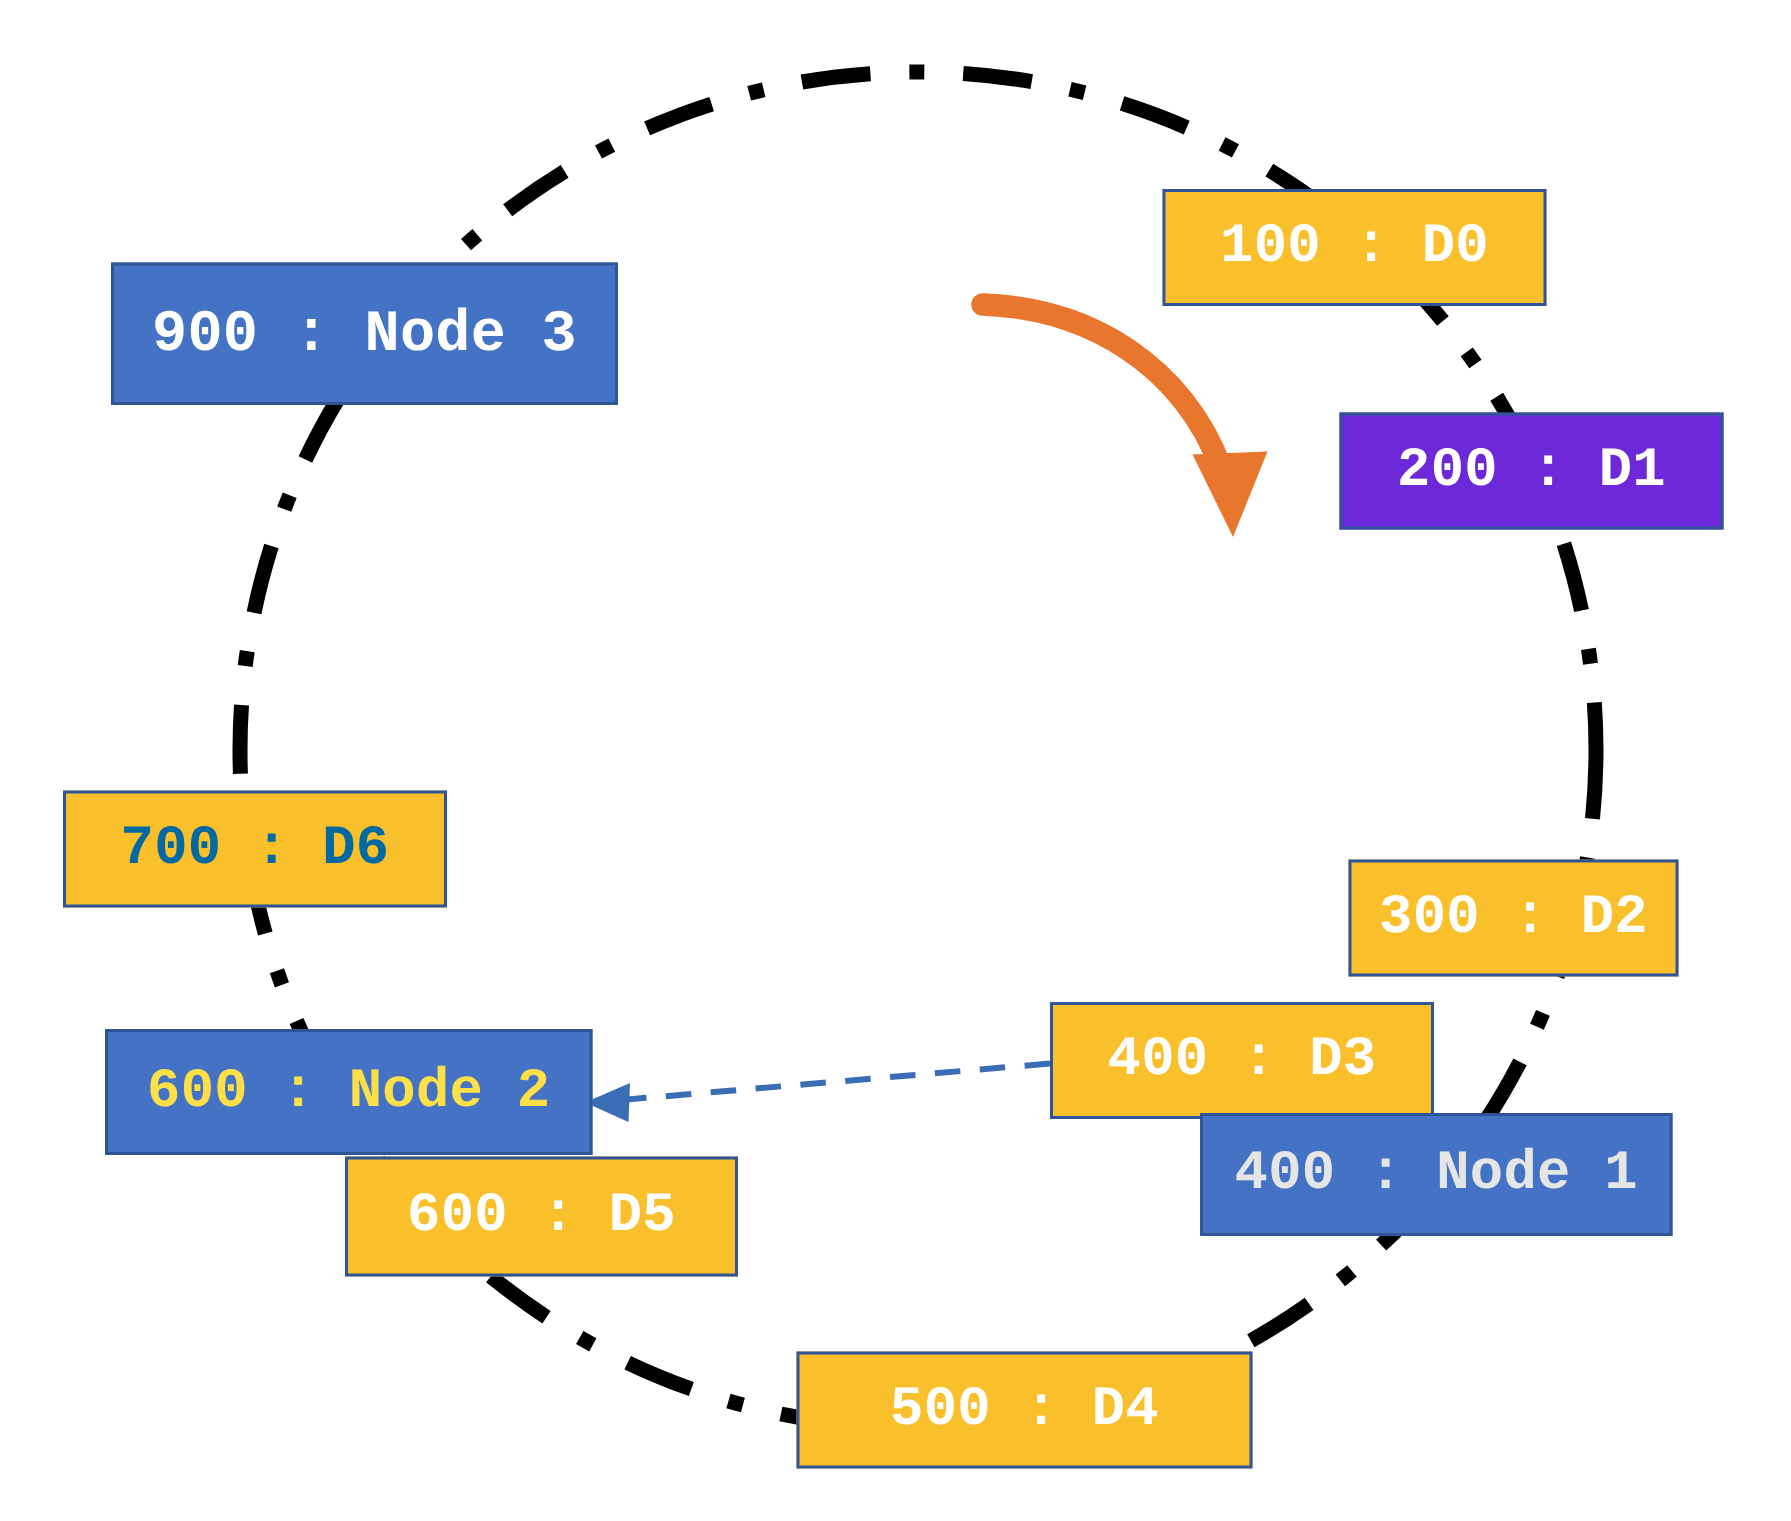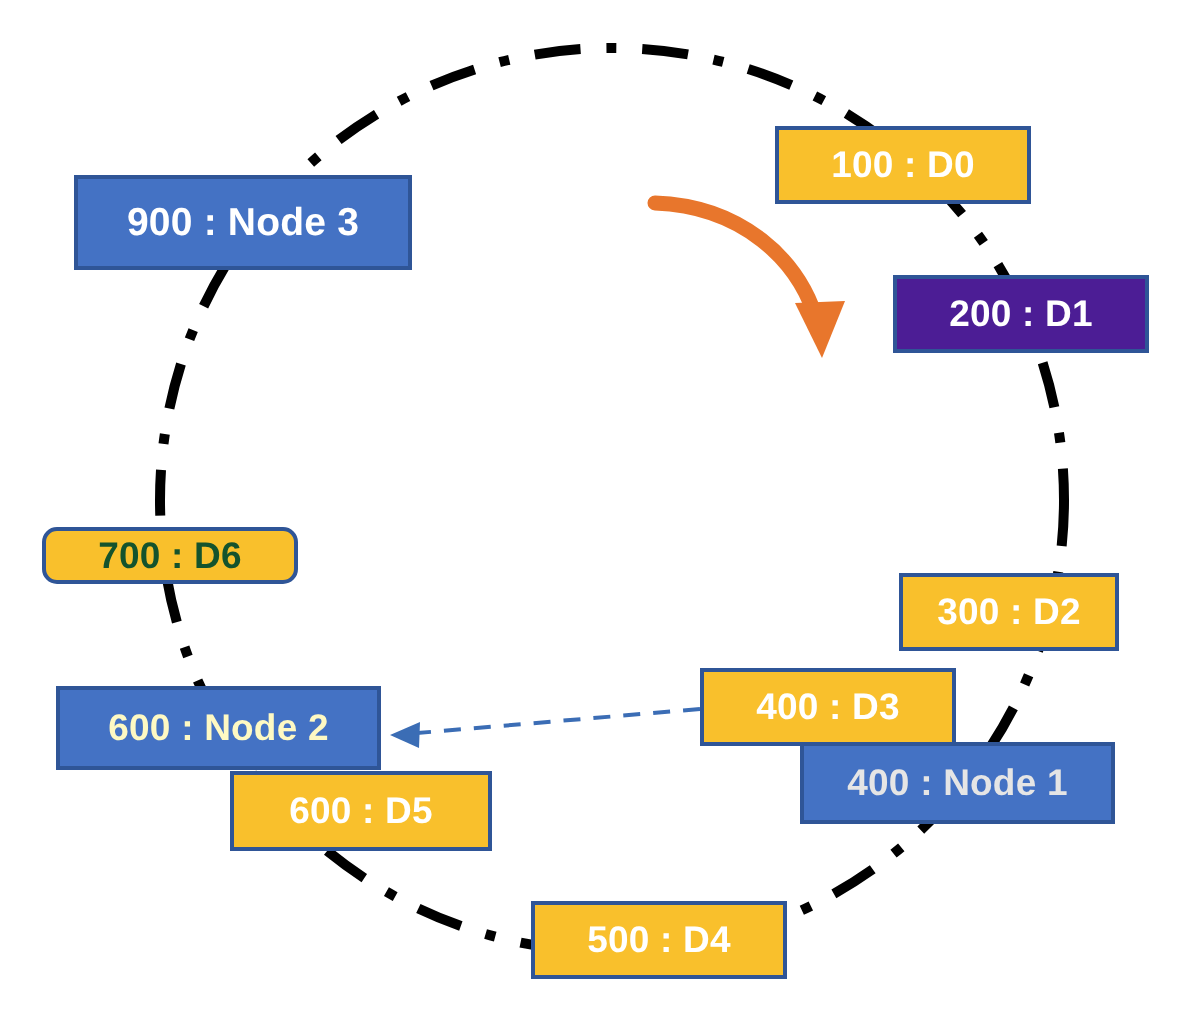--- a/index.html
+++ b/index.html
@@ -23,26 +23,27 @@
     top: 0;
     width: 1194px;
     height: 1014px;
   }
   .box {
     position: absolute;
     box-sizing: border-box;
     display: flex;
     align-items: center;
     justify-content: center;
-    border: 4px solid #0369a1;
+    border: 2px solid #0369a1;
     color: #ffffff;
     font-weight: bold;
     white-space: nowrap;
     letter-spacing: 0.2px;
     text-rendering: geometricPrecision;
+    font-family: Liberation Mono, monospace;
   }
   .box-data {
     background: #F9C02C;
   }
   .box-node {
     background: #4472C4;
   }
 </style>
 </head>
 <body>
@@ -58,24 +59,24 @@
     </g>
 
     <g>
       <line id="assign-arrow-line" stroke="#3B6DB5" stroke-width="4" stroke-dasharray="17 13" x1="700" y1="709" x2="406" y2="734"></line>
       <polygon id="assign-arrow-head" fill="#3B6DB5" points="390,735 420,722 419,748"></polygon>
     </g>
   </svg>
 
   <div id="boxes-layer">
       <div class="box box-data" style="left: 775px; top: 126px; width: 256px; height: 78px; font-size: 37px; z-index: 2; background: rgb(249, 192, 44); border-color: rgb(47, 85, 151); color: rgb(255, 255, 255);">100 : D0</div>
-      <div class="box box-data" style="left: 893px; top: 275px; width: 256px; height: 78px; font-size: 37px; z-index: 2; background: #4c1d95; border-color: rgb(47, 85, 151); color: rgb(255, 255, 255);">200 : D1</div>
+      <div class="box box-data" style="left: 893px; top: 275px; width: 256px; height: 78px; font-size: 37px; z-index: 2; background: #6d28d9; border-color: rgb(47, 85, 151); color: rgb(255, 255, 255);">200 : D1</div>
       <div class="box box-data" style="left: 899px; top: 573px; width: 220px; height: 78px; font-size: 37px; z-index: 2; background: rgb(249, 192, 44); border-color: rgb(47, 85, 151); color: rgb(255, 255, 255);">300 : D2</div>
       <div class="box box-data" style="left: 700px; top: 668px; width: 256px; height: 78px; font-size: 37px; z-index: 3; background: rgb(249, 192, 44); border-color: rgb(47, 85, 151); color: rgb(255, 255, 255); text-align: right;">400 : D3</div>
       <div class="box box-node" style="left: 800px; top: 742px; width: 315px; height: 82px; font-size: 37px; z-index: 4; background: rgb(68, 114, 196); border-color: rgb(47, 85, 151); color: #e5e5e5;">400 : Node 1</div>
-      <div class="box box-data" style="left: 531px; top: 901px; width: 256px; height: 78px; font-size: 37px; z-index: 3; background: rgb(249, 192, 44); border-color: rgb(47, 85, 151); color: rgb(255, 255, 255);">500 : D4</div>
+      <div class="box box-data" style="left: 531px; top: 901px; width: 304px; height: 78px; font-size: 37px; z-index: 3; background: rgb(249, 192, 44); border-color: rgb(47, 85, 151); color: rgb(255, 255, 255);">500 : D4</div>
       <div class="box box-data" style="left: 230px; top: 771px; width: 262px; height: 80px; font-size: 37px; z-index: 3; background: rgb(249, 192, 44); border-color: rgb(47, 85, 151); color: rgb(255, 255, 255);">600 : D5</div>
-      <div class="box box-node" style="left: 56px; top: 686px; width: 325px; height: 84px; font-size: 37px; z-index: 4; background: rgb(68, 114, 196); border-color: rgb(47, 85, 151); color: #fef9c3;">600 : Node 2</div>
-      <div class="box box-data" style="left: 42px; top: 527px; width: 256px; height: 57px; font-size: 37px; z-index: 2; background: rgb(249, 192, 44); border-color: rgb(47, 85, 151); color: #14532d; border-radius: 15px;">700 : D6</div>
+      <div class="box box-node" style="left: 70px; top: 686px; width: 325px; height: 84px; font-size: 37px; z-index: 4; background: rgb(68, 114, 196); border-color: rgb(47, 85, 151); color: #fde047;">600 : Node 2</div>
+      <div class="box box-data" style="left: 42px; top: 527px; width: 256px; height: 78px; font-size: 37px; z-index: 2; background: rgb(249, 192, 44); border-color: rgb(47, 85, 151); color: #0369a1;">700 : D6</div>
       <div class="box box-node" style="left: 74px; top: 175px; width: 338px; height: 95px; font-size: 39px; z-index: 2; background: rgb(68, 114, 196); border-color: rgb(47, 85, 151); color: rgb(255, 255, 255);">900 : Node 3</div>
     </div>
 
 </div>
 
 </body></html>

